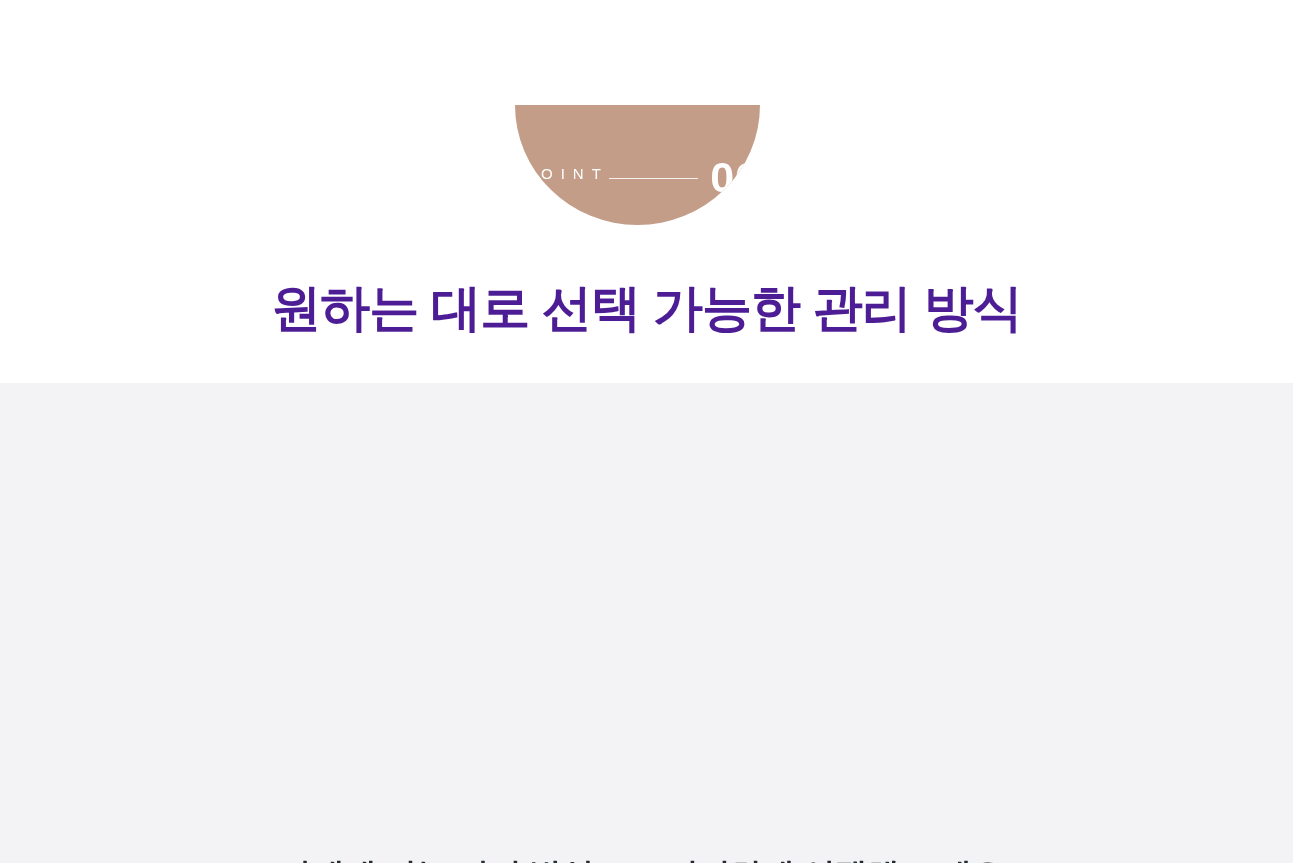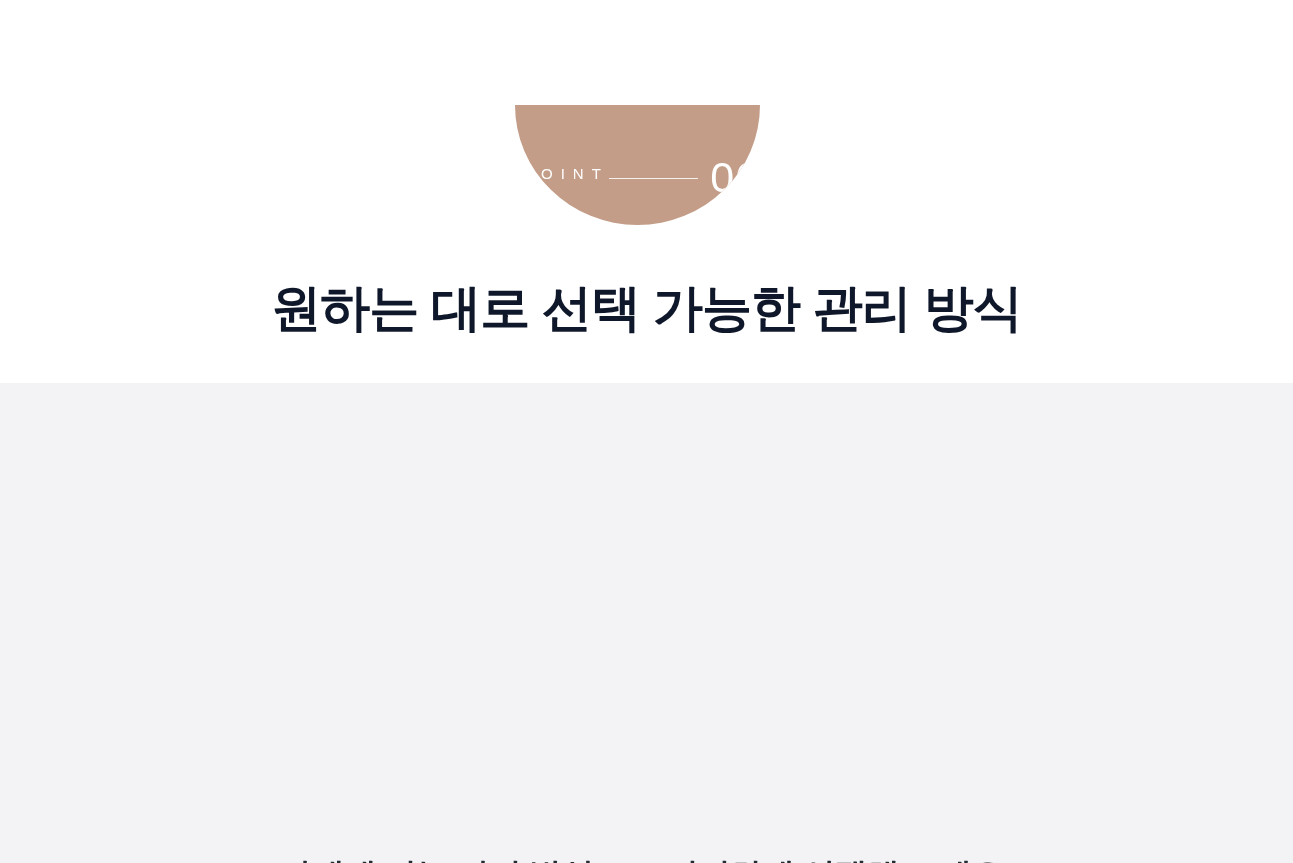--- a/index.html
+++ b/index.html
@@ -62,36 +62,36 @@
   }
   .point-rule {
     width: 163px;
     height: 1px;
     background: rgba(255,255,255,0.85);
     margin-top: 11px;
   }
   .point-number {
     color: #ffffff;
     font-size: 43px;
-    font-weight: 400;
+    font-weight: 700;
     line-height: 1;
     margin-top: 8px;
     letter-spacing: 1px;
     margin-left: 12px;
   }
 
   .hero-title {
     position: absolute;
     left: 0;
     top: 243px;
     width: 1293px;
     text-align: center;
     font-size: 50px;
     font-weight: 700;
-    color: #0f172a;
+    color: #4c1d95;
     letter-spacing: -1px;
     line-height: 1.25;
     white-space: nowrap;
   }
 
   
   .panel {
     position: absolute;
     left: 0;
     top: 383px;

